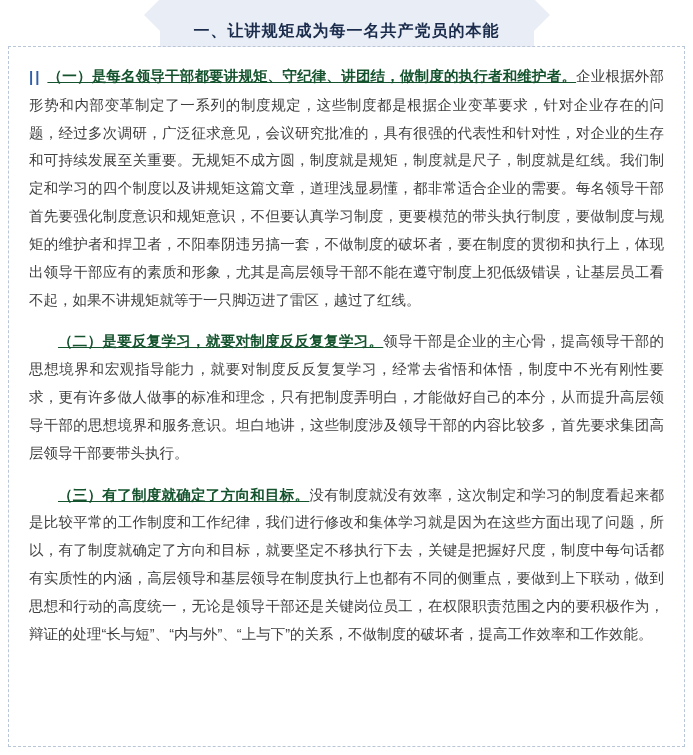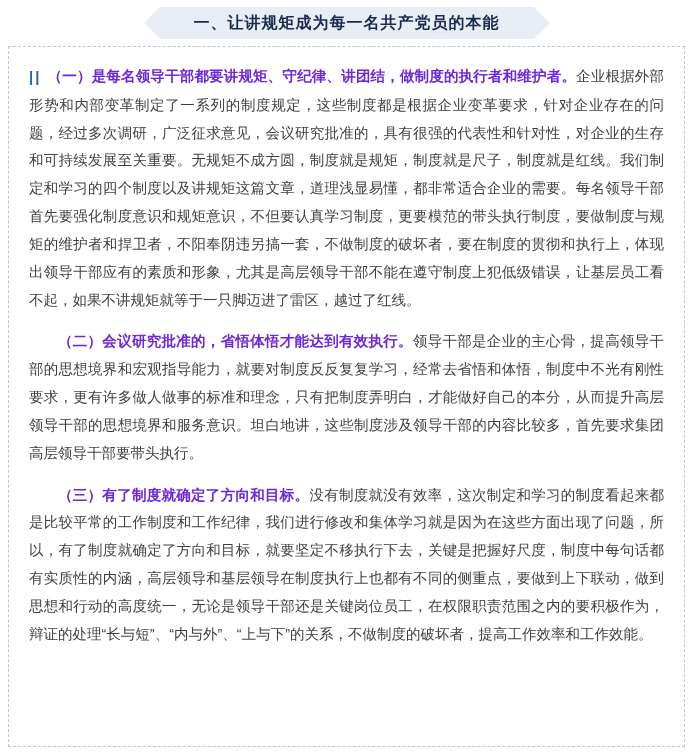--- a/index.html
+++ b/index.html
@@ -27,21 +27,21 @@
     display: flex;
     align-items: center;
     justify-content: center;
   }
   .banner {
     position: relative;
     display: inline-flex;
     align-items: center;
     justify-content: flex-end;
     height: 32px;
-    padding: 0 34px 0 34px;
+    padding: 16px 34px 0 34px;
     background: #e9eef6;
     color: #1a2b4b;
     font-weight: bold;
     font-size: 16px;
     letter-spacing: 1px;
     white-space: nowrap;
   }
   .banner::before {
     content: "";
     position: absolute;
@@ -90,22 +90,23 @@
   .lead-mark {
     display: inline-block;
     vertical-align: -1px;
     margin-right: 6px;
     letter-spacing: 2px;
     color: #2f5fa8;
     font-weight: bold;
     font-size: 15px;
   }
   .strong-blue {
-    color: #6d28d9;
+    color: #14532d;
     font-weight: bold;
+    text-decoration: underline;
   }
   .first-para {
     text-indent: 0;
   }
 </style>
 </head>
 <body>
 
 <div class="page">
 
@@ -115,21 +116,21 @@
     </div>
   </div>
 
   <div class="content-frame">
 
     <p class="para first-para">
       <span class="lead-mark">||</span><span class="strong-blue">（一）是每名领导干部都要讲规矩、守纪律、讲团结，做制度的执行者和维护者。</span><span>企业根据外部形势和内部变革制定了一系列的制度规定，这些制度都是根据企业变革要求，针对企业存在的问题，经过多次调研，广泛征求意见，会议研究批准的，具有很强的代表性和针对性，对企业的生存和可持续发展至关重要。无规矩不成方圆，制度就是规矩，制度就是尺子，制度就是红线。我们制定和学习的四个制度以及讲规矩这篇文章，道理浅显易懂，都非常适合企业的需要。每名领导干部首先要强化制度意识和规矩意识，不但要认真学习制度，更要模范的带头执行制度，要做制度与规矩的维护者和捍卫者，不阳奉阴违另搞一套，不做制度的破坏者，要在制度的贯彻和执行上，体现出领导干部应有的素质和形象，尤其是高层领导干部不能在遵守制度上犯低级错误，让基层员工看不起，如果不讲规矩就等于一只脚迈进了雷区，越过了红线。</span>
     </p>
 
     <p class="para indent">
-      <span class="strong-blue">（二）会议研究批准的，省悟体悟才能达到有效执行。</span><span>领导干部是企业的主心骨，提高领导干部的思想境界和宏观指导能力，就要对制度反反复复学习，经常去省悟和体悟，制度中不光有刚性要求，更有许多做人做事的标准和理念，只有把制度弄明白，才能做好自己的本分，从而提升高层领导干部的思想境界和服务意识。坦白地讲，这些制度涉及领导干部的内容比较多，首先要求集团高层领导干部要带头执行。</span>
+      <span class="strong-blue">（二）是要反复学习，就要对制度反反复复学习。</span><span>领导干部是企业的主心骨，提高领导干部的思想境界和宏观指导能力，就要对制度反反复复学习，经常去省悟和体悟，制度中不光有刚性要求，更有许多做人做事的标准和理念，只有把制度弄明白，才能做好自己的本分，从而提升高层领导干部的思想境界和服务意识。坦白地讲，这些制度涉及领导干部的内容比较多，首先要求集团高层领导干部要带头执行。</span>
     </p>
 
     <p class="para indent">
       <span class="strong-blue">（三）有了制度就确定了方向和目标。</span><span>没有制度就没有效率，这次制定和学习的制度看起来都是比较平常的工作制度和工作纪律，我们进行修改和集体学习就是因为在这些方面出现了问题，所以，有了制度就确定了方向和目标，就要坚定不移执行下去，关键是把握好尺度，制度中每句话都有实质性的内涵，高层领导和基层领导在制度执行上也都有不同的侧重点，要做到上下联动，做到思想和行动的高度统一，无论是领导干部还是关键岗位员工，在权限职责范围之内的要积极作为，辩证的处理“长与短”、“内与外”、“上与下”的关系，不做制度的破坏者，提高工作效率和工作效能。</span>
     </p>
 
   </div>
 </div>
 
 </body></html>

